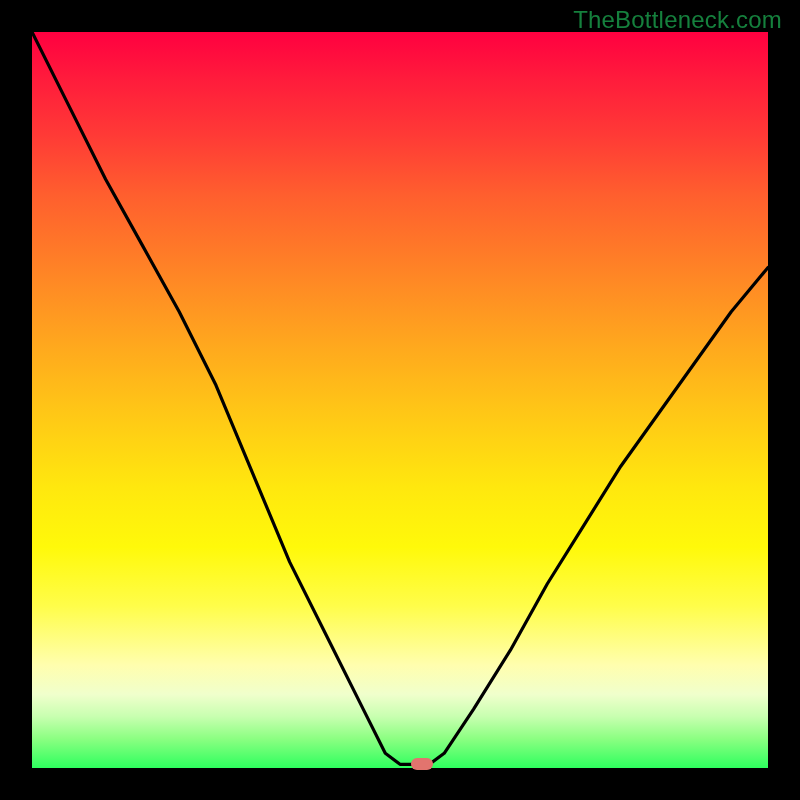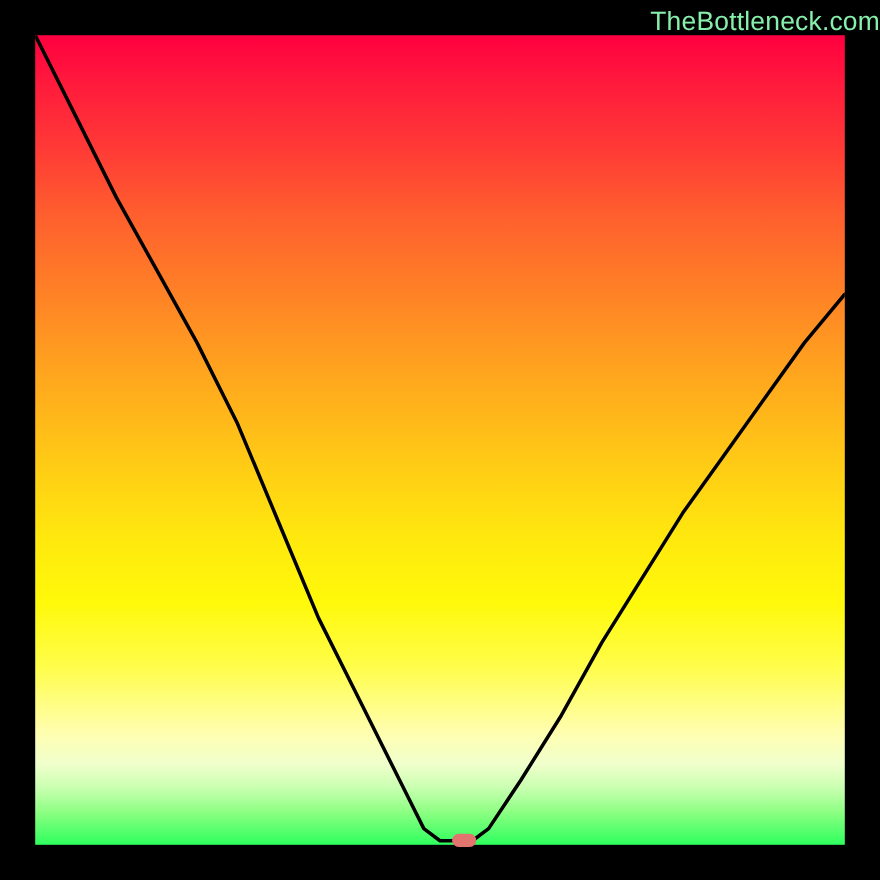--- a/index.html
+++ b/index.html
@@ -41,22 +41,22 @@
       #fffeae 86%,
       #f0ffcc 90%,
       #c8ffb0 93%,
       #8cff82 96%,
       #2eff5e 100%
     );
   }
   .watermark {
     position: absolute;
     top: 6px;
-    right: 0;
-    color: #86efac;
+    right: 18px;
+    color: #15803d;
     font-size: 24px;
     letter-spacing: 0.2px;
     user-select: none;
   }
   .marker {
     position: absolute;
     width: 22px;
     height: 12px;
     border-radius: 6px;
     background: #e2746e;

